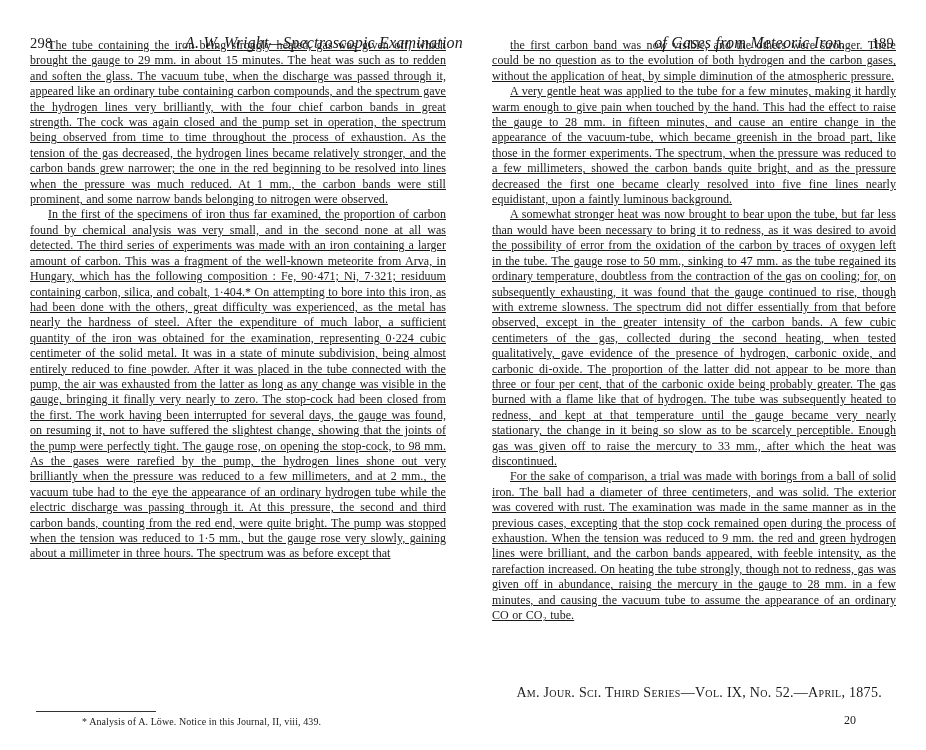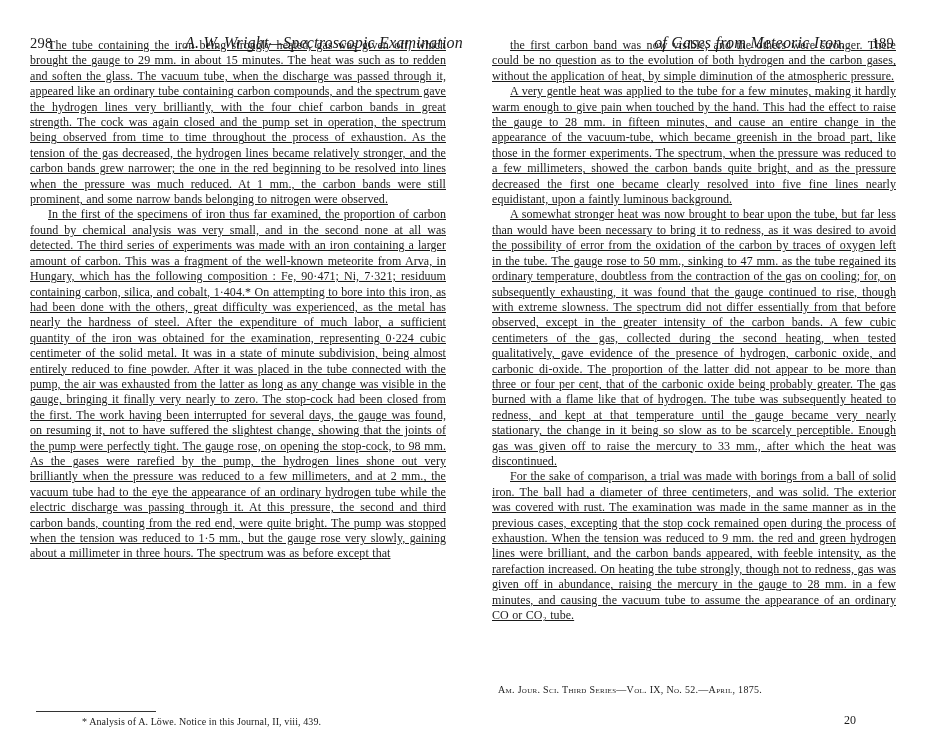--- a/index.html
+++ b/index.html
@@ -108,25 +108,25 @@
     right: 4px;
   }
   .footer-block {
     position: absolute;
     bottom: 0;
     left: 0;
     right: 4px;
     text-align: center;
   }
   .journal-line {
-    font-size: 10px;
+    font-size: 14px;
     font-variant: small-caps;
     letter-spacing: 0.3px;
-    text-align: left;
-    margin: 18px;
+    text-align: right;
+    margin: 12px;
     padding-right: 2px;
   }
   .sig-num {
     font-size: 12px;
     text-align: right;
     margin: 1px 0 0 0;
     padding-right: 40px;
   }
 </style>
 </head>

